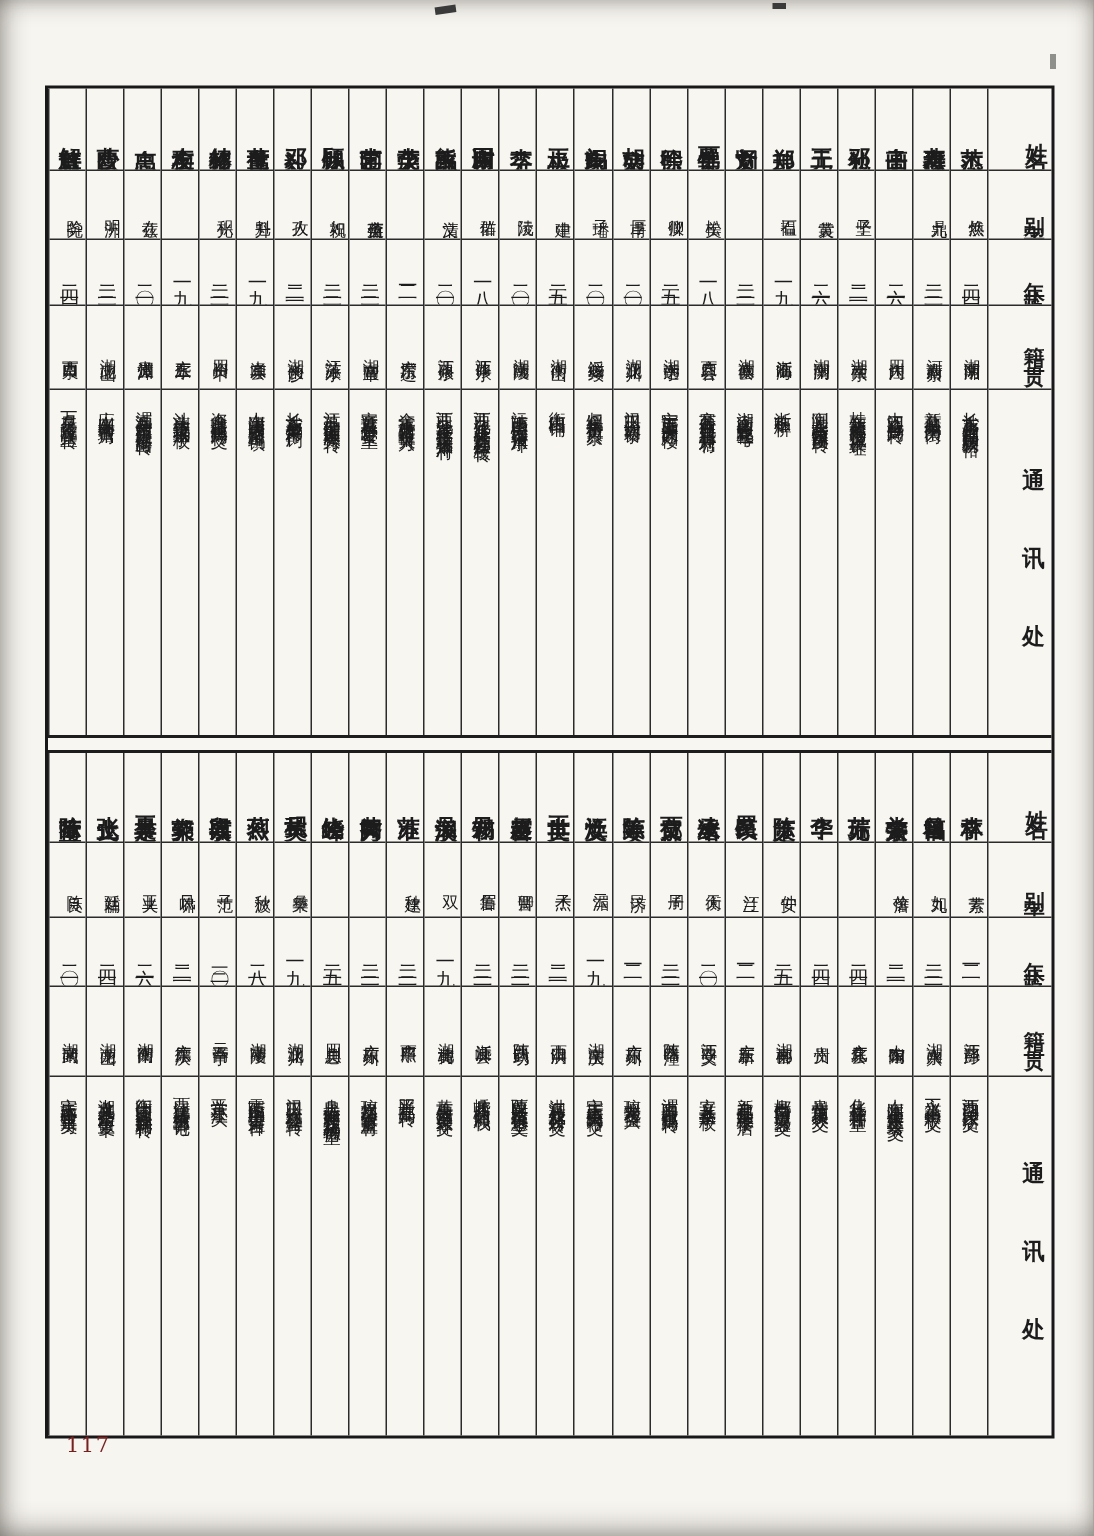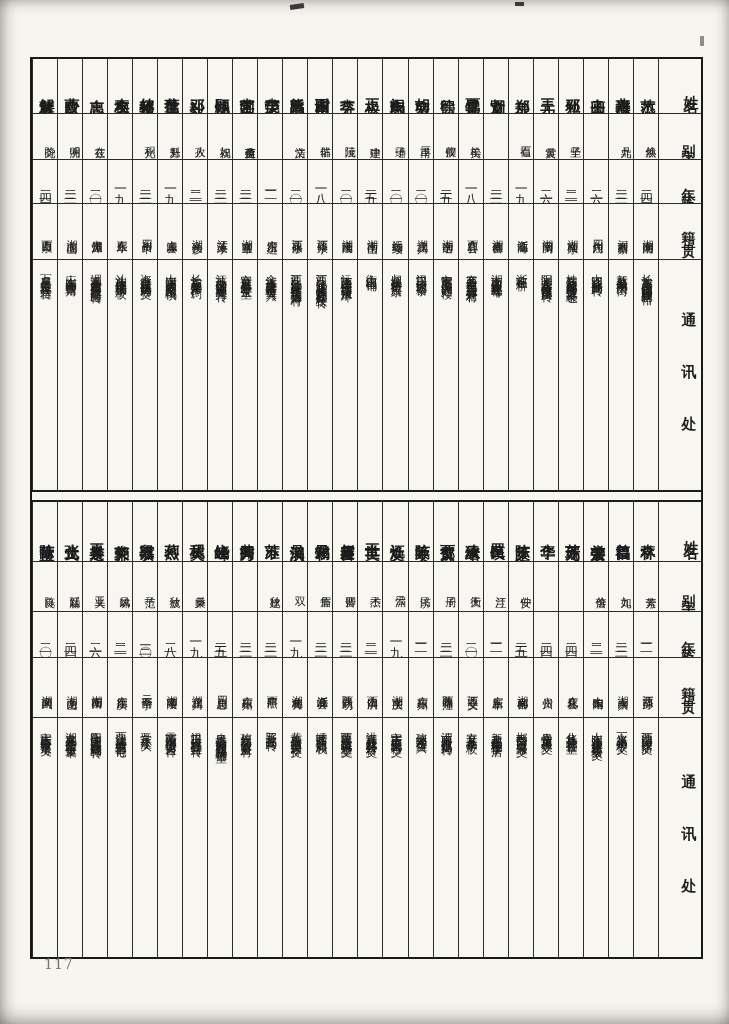--- a/index.html
+++ b/index.html
@@ -38,21 +38,21 @@
   .band-bottom .c-age{height:46px;}
   .band-bottom .c-native{height:60px;}
   .hcell{font-weight:bold;}
   .hcell.c-name{letter-spacing:5px;}
   .hcell.c-zi{font-size:14px;letter-spacing:5px;padding-right:5px;}
   .hcell.c-age{font-size:14px;letter-spacing:6px;}
   .hcell.c-native{font-size:14px;letter-spacing:13px;}
   .hcell.c-addr{font-size:15px;text-align:center;letter-spacing:52px;}
   .page-number{
     position:absolute;left:44px;top:956px;font-size:14px;letter-spacing:1px;
-    font-family:"DejaVu Serif", serif;color:#737373;
+    font-family:"DejaVu Serif", serif;color:#7f1d1d;
   }
   .artifact{position:absolute;background:#3a3a3a;}
   .a1{left:290px;top:4px;width:14px;height:5px;transform:rotate(-8deg);}
   .a2{left:515px;top:2px;width:9px;height:4px;}
   .a3{left:700px;top:36px;width:4px;height:10px;opacity:.55;}
 </style>
 </head>
 <body>
 
 <div class="page">

